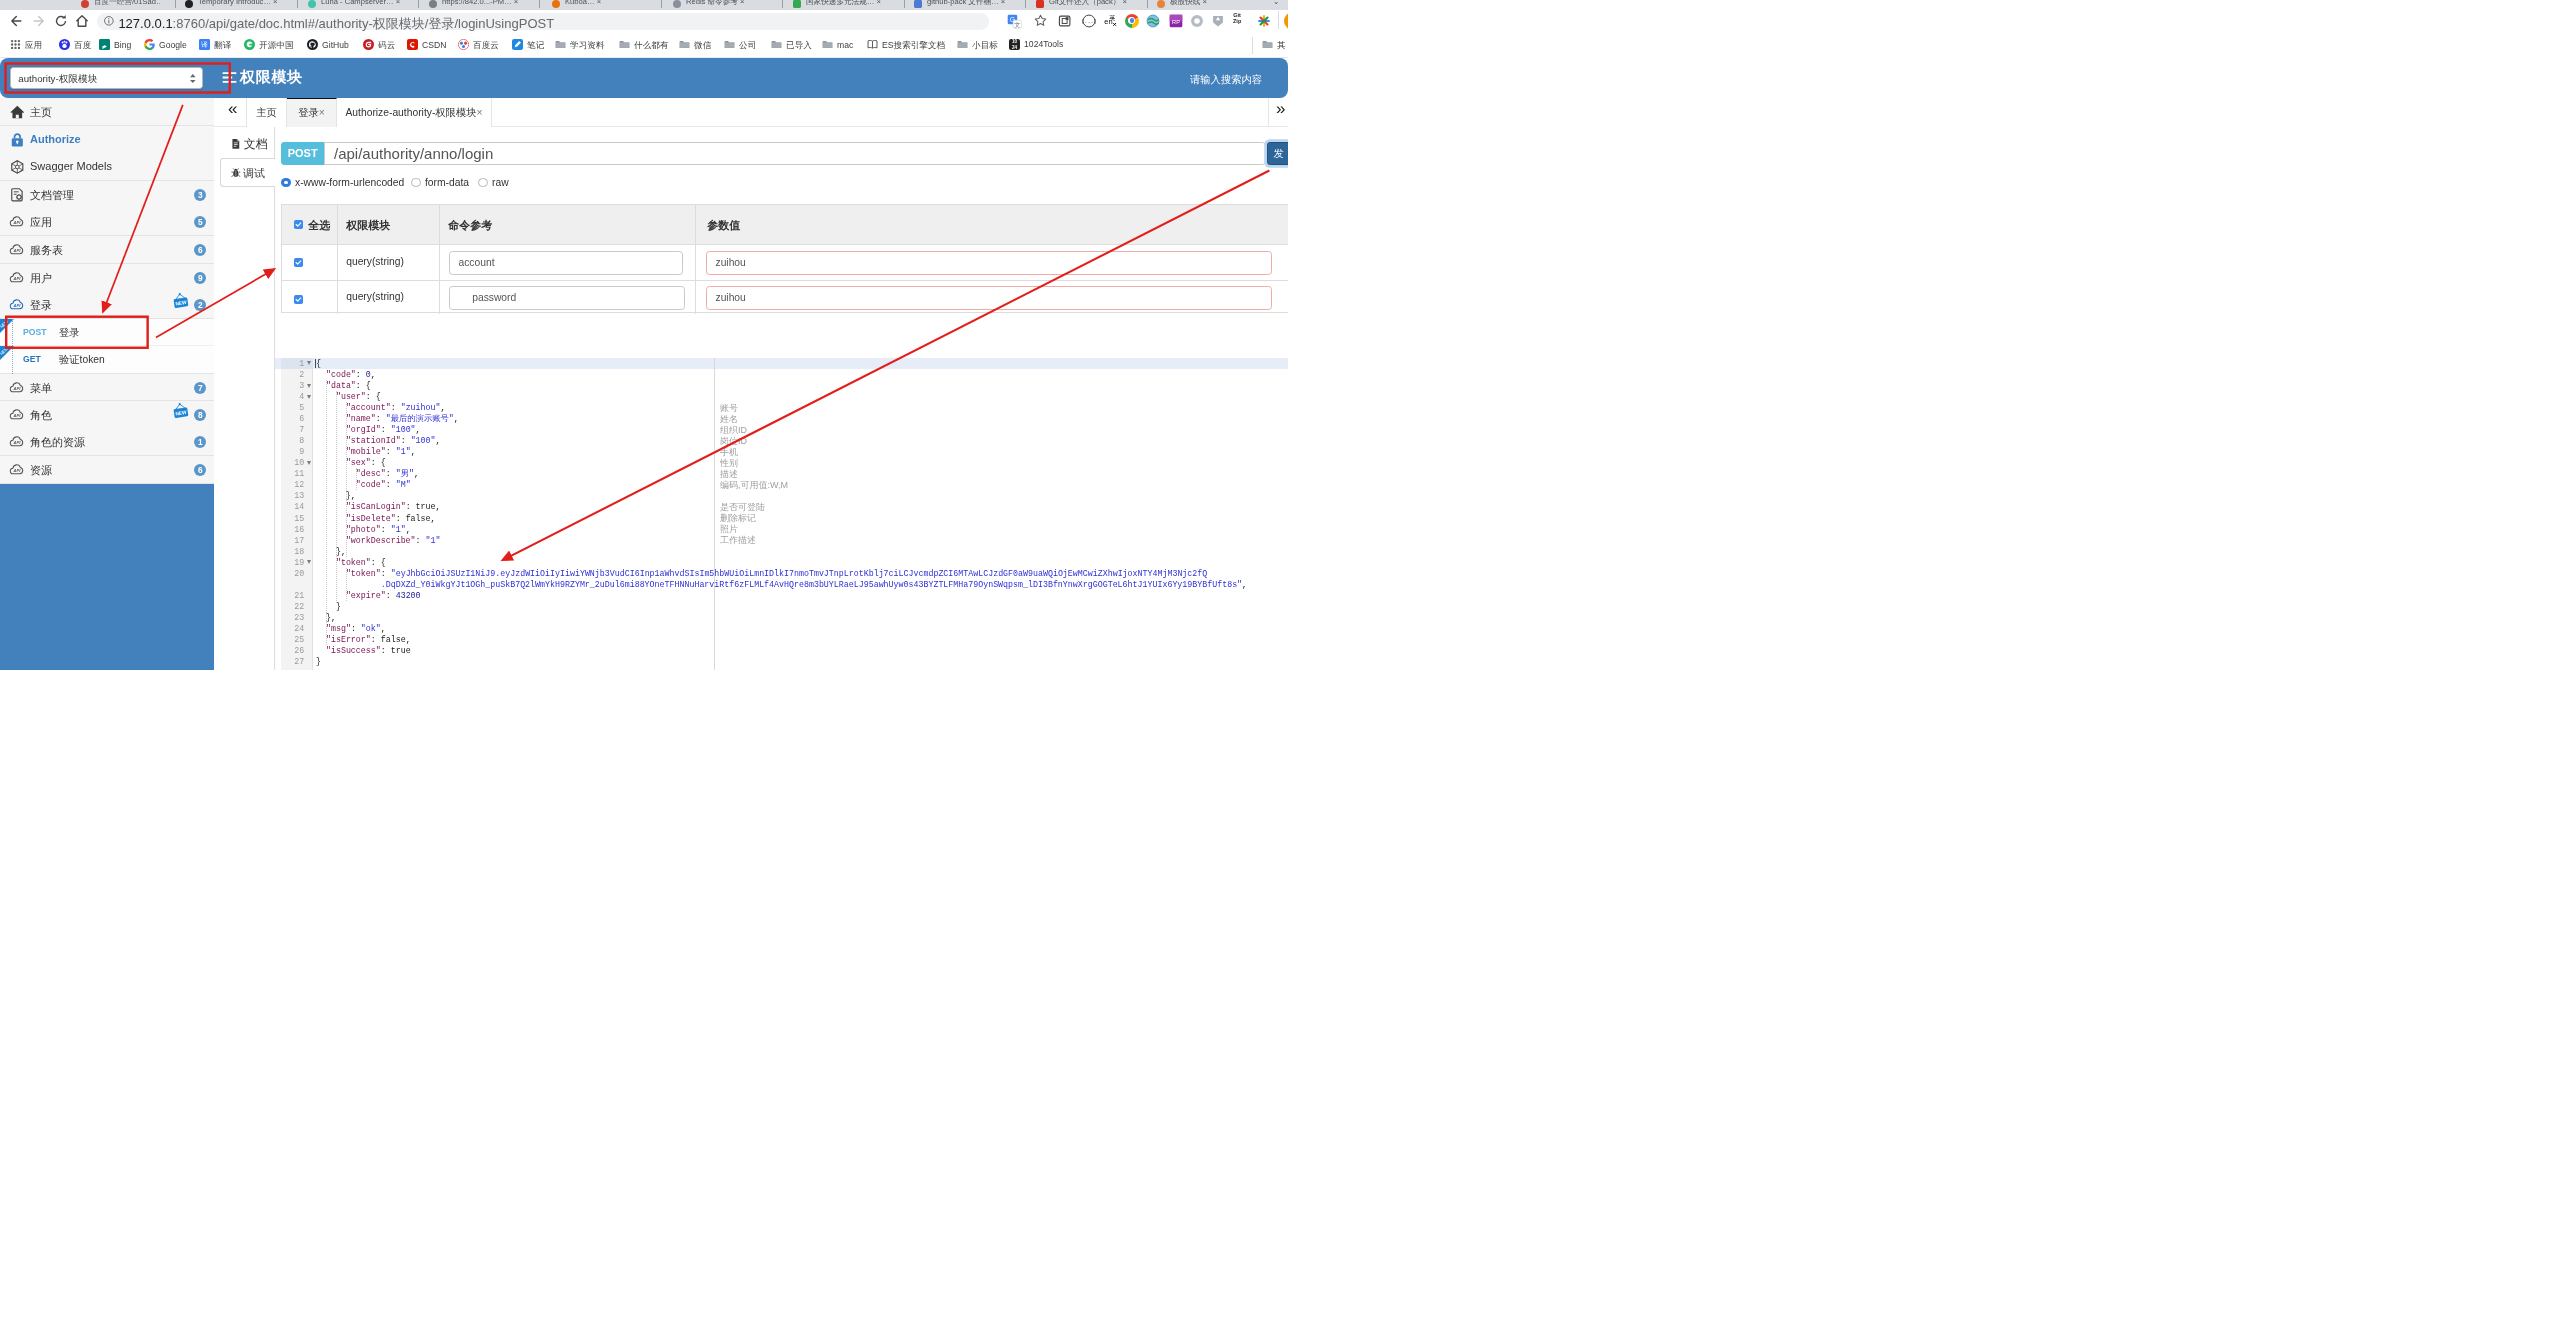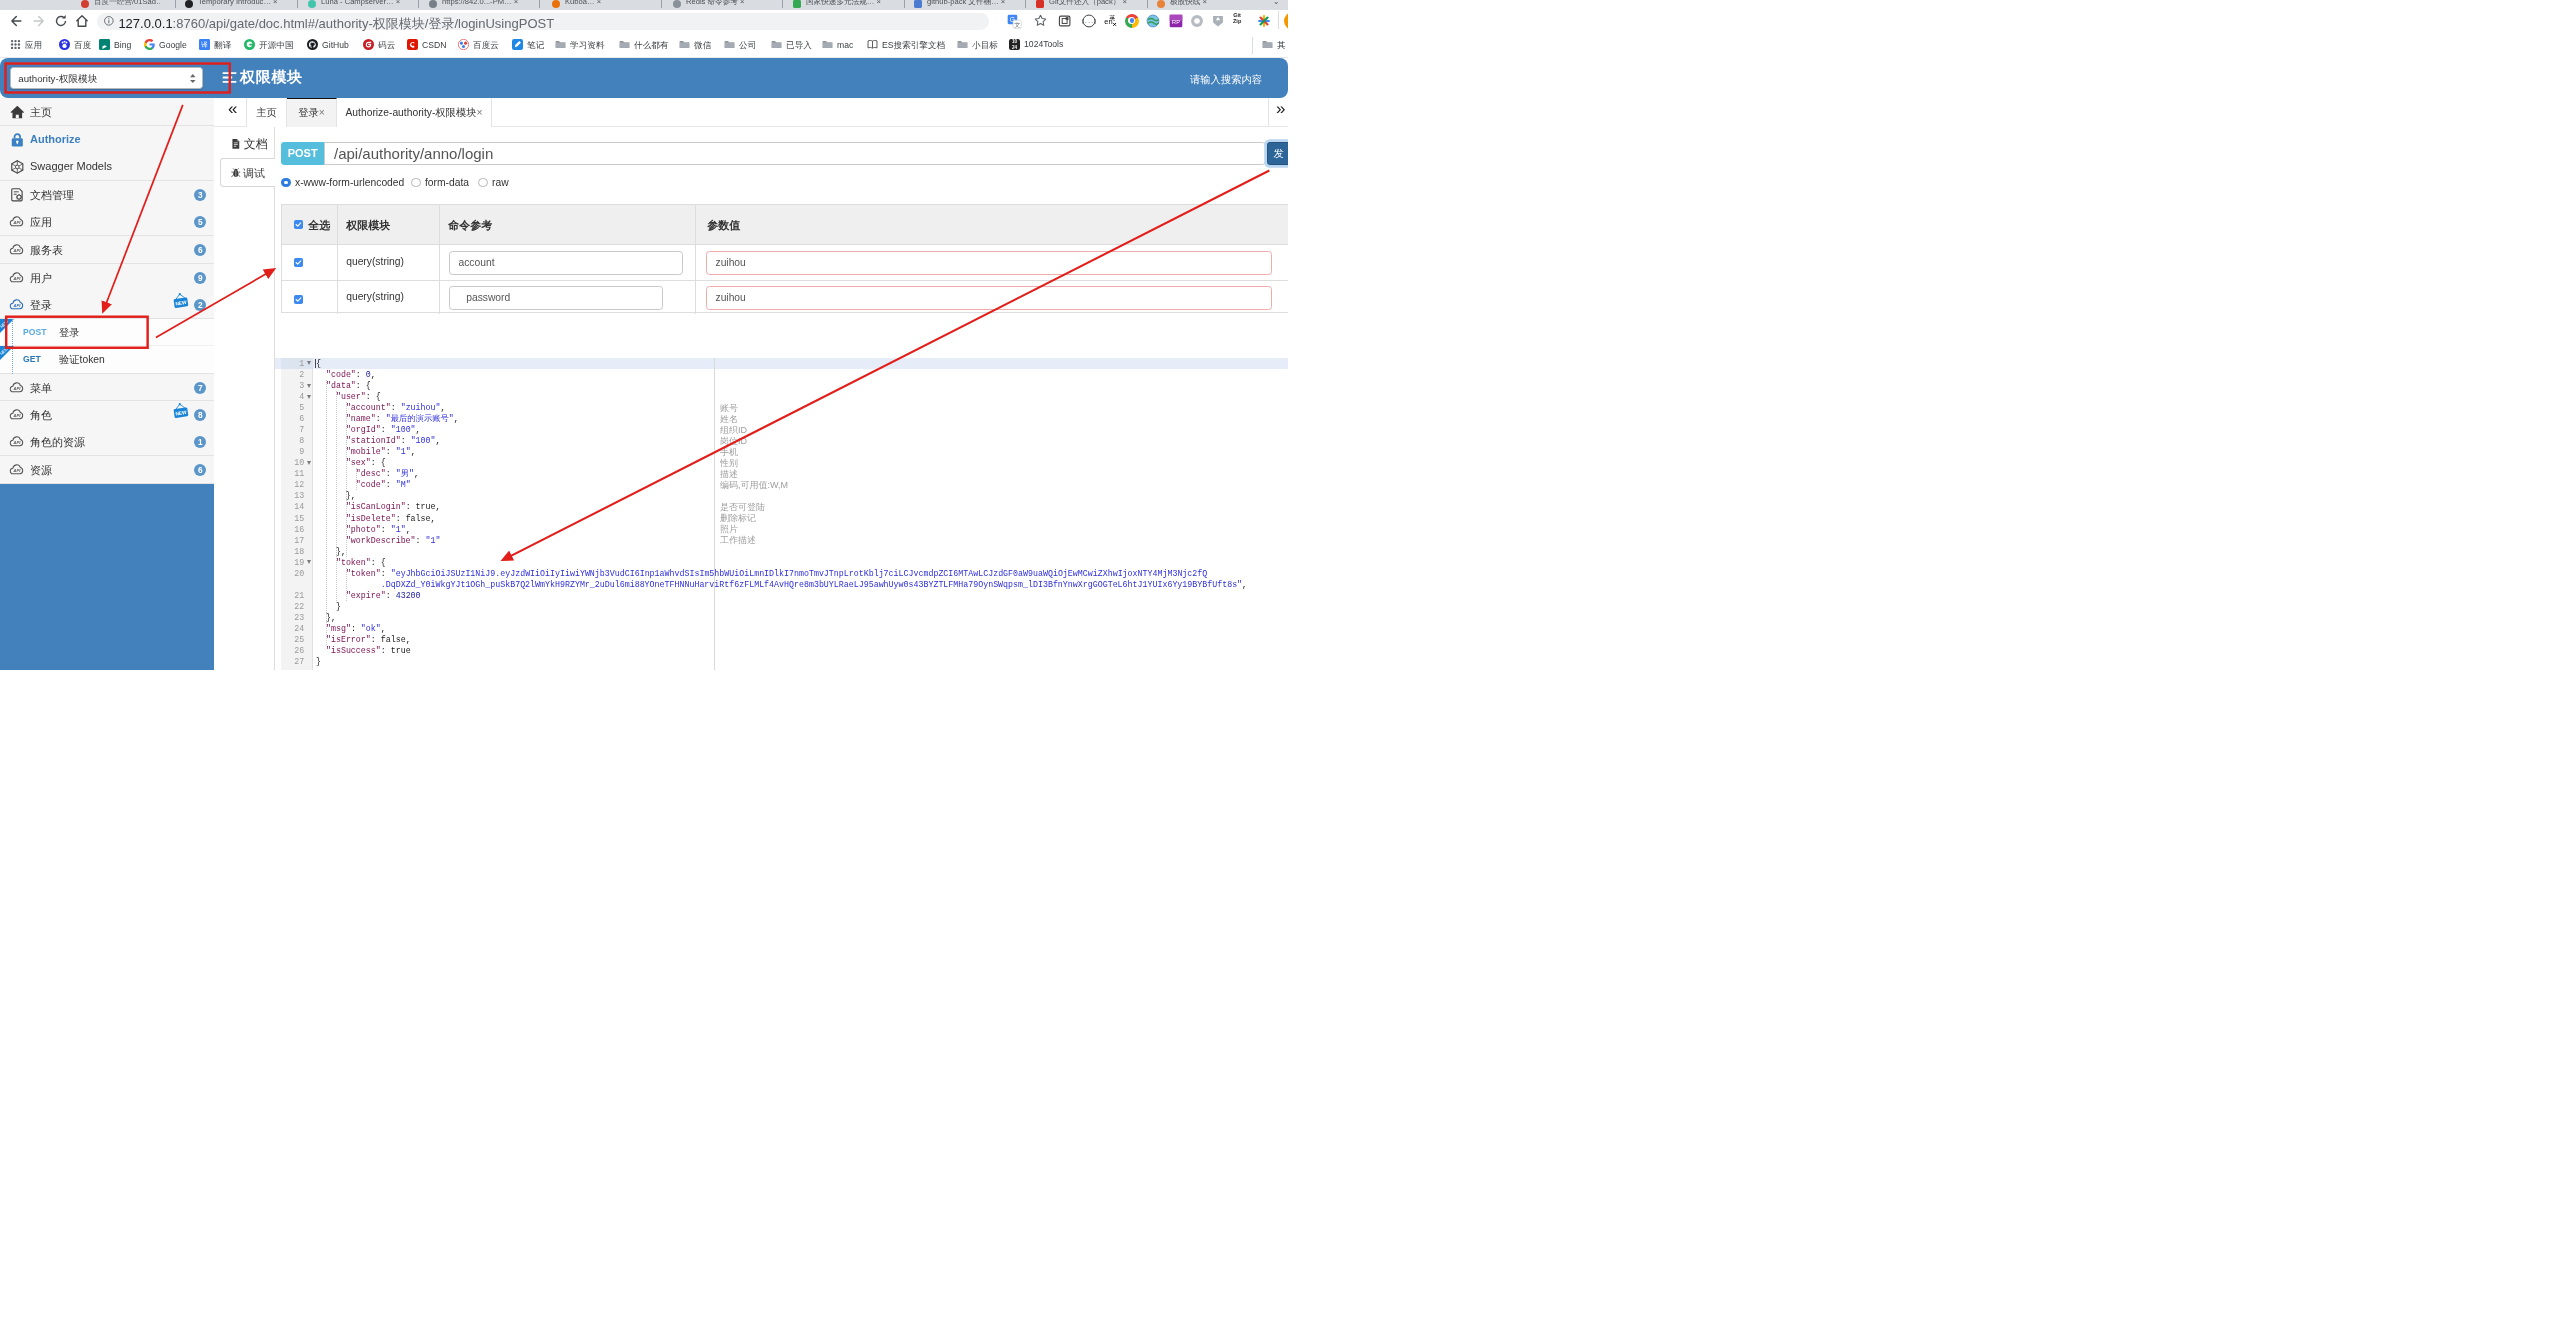--- a/index.html
+++ b/index.html
@@ -479,21 +479,21 @@
         <path d="M3.5 7.5l2.8 2.8 5-5.6" stroke="#fff" stroke-width="1.8" fill="none" stroke-linecap="round" stroke-linejoin="round"></path>
       </svg>
     <span style="position:absolute;left:64px;top:51px;font-size:10.3px;color:#333">query(string)</span>
     <div style="position:absolute;left:167px;top:46px;width:234px;height:23.5px;border:0.7px solid #c9c9c9;border-radius:3.4px;font-size:10.3px;color:#555;line-height:22px;padding-left:8.3px">account</div>
     <div style="position:absolute;left:424px;top:46px;width:566px;height:23.5px;border:0.7px solid #f0abab;border-radius:3.4px;font-size:10.3px;color:#555;line-height:22px;padding-left:8.3px">zuihou</div>
     <svg style="position:absolute;left:11.7px;top:90px" width="9" height="9" viewBox="0 0 15 15">
         <rect width="15" height="15" rx="3" fill="#3c8af0"></rect>
         <path d="M3.5 7.5l2.8 2.8 5-5.6" stroke="#fff" stroke-width="1.8" fill="none" stroke-linecap="round" stroke-linejoin="round"></path>
       </svg>
     <span style="position:absolute;left:64px;top:86px;font-size:10.3px;color:#333">query(string)</span>
-    <div style="position:absolute;left:167px;top:81px;width:214px;height:23.5px;border:0.7px solid #c9c9c9;border-radius:3.4px;font-size:10.3px;color:#555;line-height:22px;padding-left:16px">password</div>
+    <div style="position:absolute;left:167px;top:81px;width:236px;height:23.5px;border:0.7px solid #c9c9c9;border-radius:3.4px;font-size:10.3px;color:#555;line-height:22px;padding-left:22px">password</div>
     <div style="position:absolute;left:424px;top:81px;width:566px;height:23.5px;border:0.7px solid #f0abab;border-radius:3.4px;font-size:10.3px;color:#555;line-height:22px;padding-left:8.3px">zuihou</div>
   </div>
 
   <div id="codewrap" style="position:absolute;left:0;top:231px;width:1013px;height:312px;overflow:hidden;">
   <div style="position:absolute;left:0;top:0;width:1013px;height:11px;background:#e6edf8"></div>
   <div style="position:absolute;left:6.2px;top:0;width:32px;height:312px;background:#f3f3f3;border-right:0.7px solid #e0e0e0"></div>
   <div style="position:absolute;left:6.2px;top:0;width:32px;height:11px;background:#dce4f0"></div>
   <div style="position:absolute;left:439px;top:0;width:0.7px;height:312px;background:#d9d9d9"></div>
   <div style="position:absolute;left:40px;top:0.7px;width:1.4px;height:9.7px;background:#4a4a4a"></div>
   <div class="ig" style="left:51px;top:22px;height:265px"></div>

